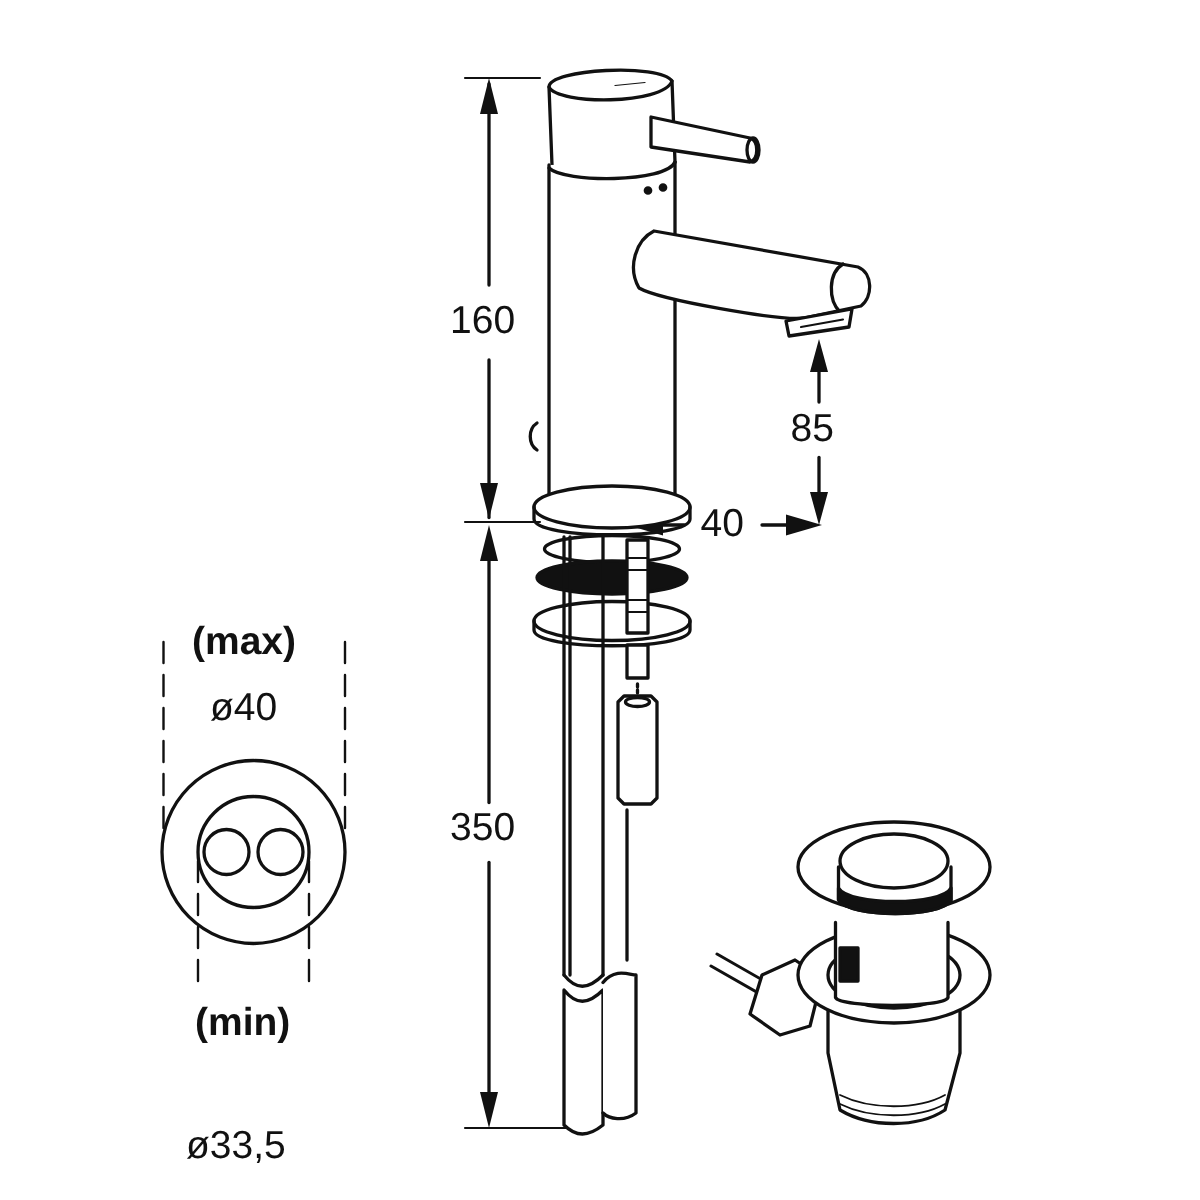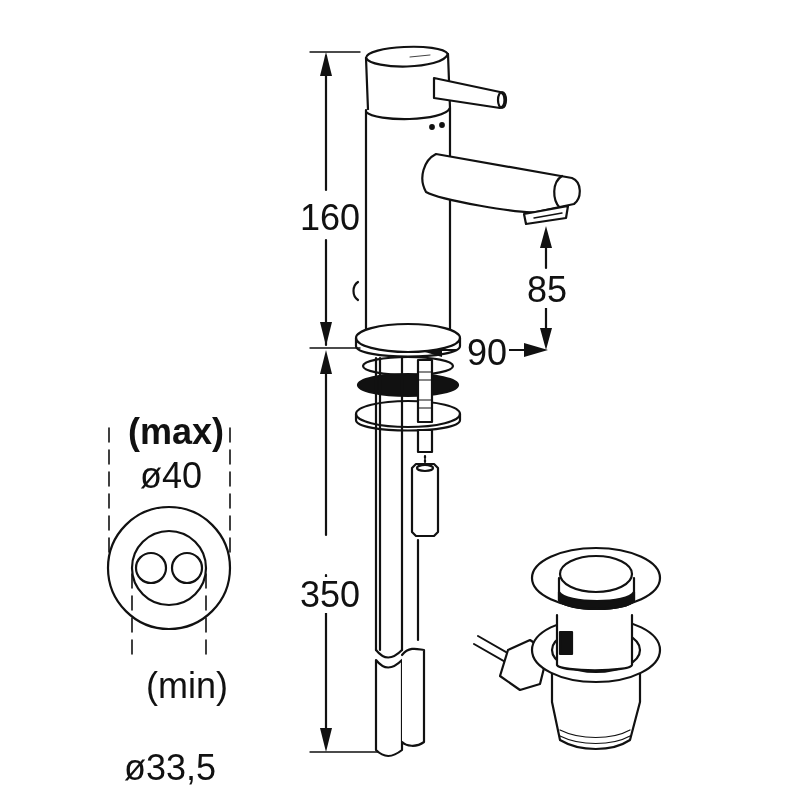--- a/index.html
+++ b/index.html
@@ -1,17 +1,17 @@
 <!DOCTYPE html>
 <html><head>
 <meta charset="utf-8">
 <style>
   html, body { margin: 0; padding: 0; background: #ffffff; }
   body { width: 800px; height: 800px; position: relative; overflow: hidden; font-family: "Liberation Sans", sans-serif; }
-  .label { position: absolute; font-family: "Liberation Sans", sans-serif; color: #111; font-size: 36px; line-height: 1; background: #fff; padding: 0 2px; white-space: nowrap; }
+  .label { position: absolute; font-family: "Liberation Sans", sans-serif; color: #111; font-size: 26px; line-height: 1; background: #fff; padding: 0 2px; white-space: nowrap; }
   svg { position: absolute; left: 0; top: 0; }
 </style>
 </head>
 <body>
 
 <svg width="800" height="800" viewBox="0 0 800 800" fill="none" stroke="#111" stroke-width="2.2" stroke-linecap="round" stroke-linejoin="round">
 
   <g>
     <line x1="310" y1="52" x2="360" y2="52" stroke-width="1.4"></line>
     <line x1="326" y1="56" x2="326" y2="190"></line>
@@ -115,19 +115,19 @@
     <rect x="560" y="632" width="12" height="22" fill="#111"></rect>
     <ellipse cx="596" cy="578" rx="64" ry="30" fill="#fff"></ellipse>
     <path d="M559,578 L559,600 C566,612 628,612 634,600 L634,578"></path>
     <path d="M559,592 C566,604 628,604 634,592 L634,600 C628,612 566,612 559,600 Z" fill="#111"></path>
     <ellipse cx="596" cy="574" rx="36" ry="18" fill="#fff"></ellipse>
   </g>
 </svg>
 
 <div class="label" style="left:298px; top:200px;">160</div>
 <div class="label" style="left:525px; top:272px;text-align:right;">85</div>
-<div class="label" style="left:465px; top:335px;">90</div>
-<div class="label" style="left:298px; top:538px;margin-top:39px;">350</div>
+<div class="label" style="left:465px; top:335px;">40</div>
+<div class="label" style="left:298px; top:538px;">350</div>
 
 <div class="label" style="left:126px; top:414px;font-weight:bold;">(max)</div>
 <div class="label" style="left:138px; top:458px;">ø40</div>
-<div class="label" style="left:144px; top:668px;">(min)</div>
+<div class="label" style="left:128px; top:668px;font-weight:bold;">(min)</div>
 <div class="label" style="left:122px; top:750px;">ø33,5</div>
 
 </body></html>

